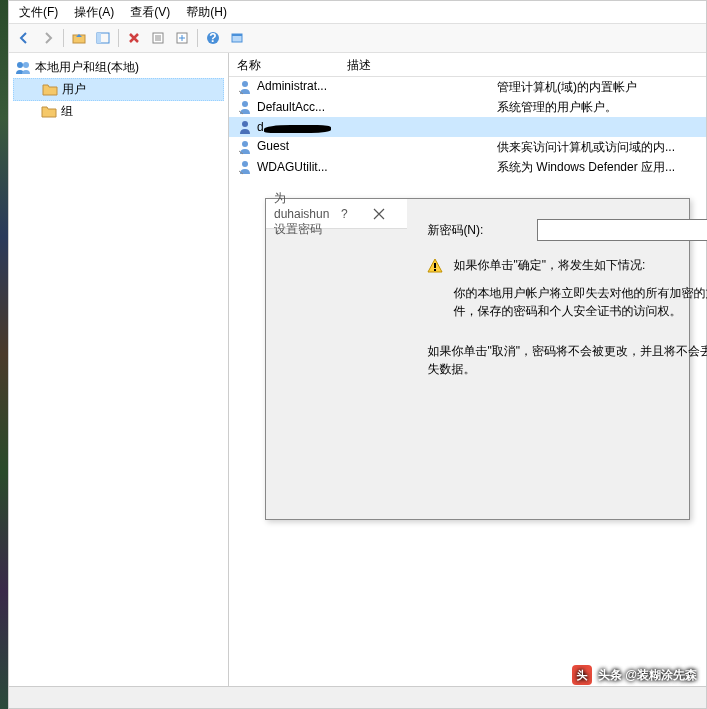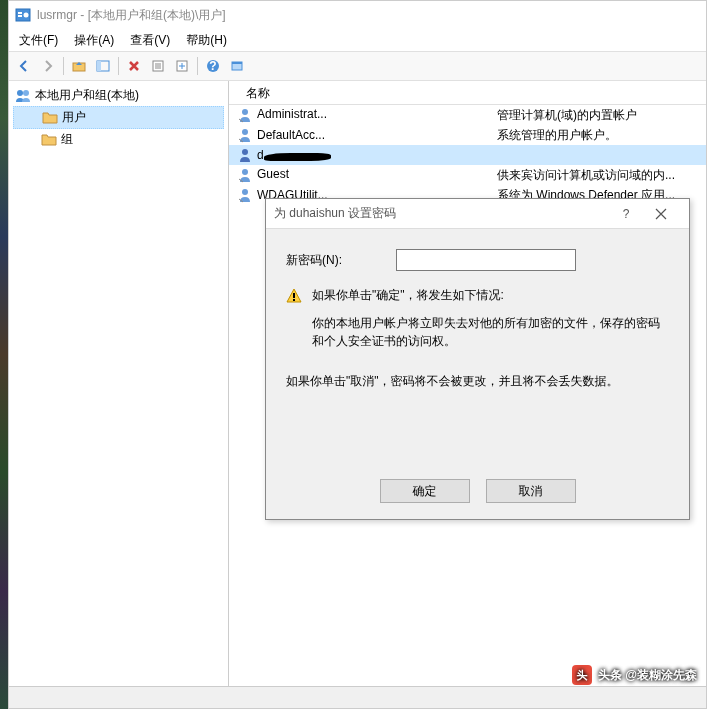--- a/index.html
+++ b/index.html
@@ -14,30 +14,30 @@
     .tool-btn { width: 22px; height: 22px; display: flex; align-items: center; justify-content: center; cursor: default; border: 1px solid transparent; }
     .tool-sep { width: 1px; height: 18px; background: #ccc; margin: 0 2px; }
     .content { flex: 1; display: flex; }
     .tree-pane { width: 220px; border-right: 1px solid #ccc; background: #fff; padding: 4px; position: relative; }
     .tree-node { display: flex; align-items: center; padding: 2px 2px; gap: 4px; cursor: default; }
     .tree-node.indent { padding-left: 28px; }
     .tree-node.selected { background: #cce8ff; border: 1px dotted #99d1ff; }
     .tree-icon { width: 16px; height: 16px; flex-shrink: 0; }
     .list-pane { flex: 1; background: #fff; display: flex; flex-direction: column; position: relative; }
     .list-header { display: flex; height: 24px; border-bottom: 1px solid #e0e0e0; background: #fff; }
-    .col-head { padding: 4px 8px; border-right: 1px solid transparent; cursor: default; margin-left: 9px; }
+    .col-head { padding: 4px 8px; border-right: 1px solid transparent; cursor: default; }
     .col1 { width: 110px; }
     .col2 { width: 150px; }
     .col3 { flex: 1; }
     .list-row { display: flex; height: 20px; align-items: center; cursor: default; }
     .list-row.selected { background: #cce8ff; }
     .list-cell { padding: 0 8px; white-space: nowrap; overflow: hidden; text-overflow: ellipsis; }
     .user-icon { width: 16px; height: 16px; margin-right: 4px; vertical-align: middle; flex-shrink: 0; }
     .scribble { display: inline-block; width: 140px; height: 8px; background: #000; border-radius: 40% 20% 30% 10% / 50% 30% 40% 20%; transform: translateY(2px); }
-    .dialog { position: absolute; left: 265px; top: 198px; width: 425px; height: 322px; background: #f0f0f0; border: 1px solid #888; box-shadow: 2px 2px 6px rgba(0,0,0,0.2); display: flex; flex-direction: column; }
+    .dialog { position: absolute; left: 265px; top: 198px; width: 425px; height: 322px; background: #f0f0f0; border: 1px solid #888; box-shadow: 2px 2px 6px rgba(0,0,0,0.2); display: flex; }
     .dialog-titlebar { height: 30px; display: flex; align-items: center; padding: 0 8px; background: #fff; border-bottom: 1px solid #ddd; color: #555; }
     .dialog-titlebar span { flex: 1; }
     .dialog-close { width: 40px; height: 28px; display: flex; align-items: center; justify-content: center; cursor: default; color: #555; }
     .dialog-help { width: 30px; height: 28px; display: flex; align-items: center; justify-content: center; cursor: default; color: #555; }
     .dialog-body { flex: 1; padding: 20px 20px 10px 20px; }
     .form-row { display: flex; align-items: center; margin-bottom: 16px; }
     .form-label { width: 110px; }
     .form-input { width: 180px; height: 22px; border: 1px solid #7a7a7a; background: #fff; padding: 0 4px; }
     .warning-row { display: flex; align-items: flex-start; gap: 10px; margin-top: 8px; margin-bottom: 10px; }
     .warning-icon { width: 16px; height: 16px; flex-shrink: 0; margin-top: 1px; }
@@ -48,29 +48,20 @@
     .footer-overlay { position: absolute; right: 10px; bottom: 24px; color: #fff; font-size: 16px; font-weight: bold; text-shadow: 0 0 4px #000, 0 0 4px #000; display: flex; align-items: center; gap: 6px; }
     .footer-badge { width: 20px; height: 20px; background: #e74c3c; border-radius: 4px; display: flex; align-items: center; justify-content: center; color: #fff; font-size: 11px; }
     .status-bar { height: 22px; border-top: 1px solid #ccc; background: #f0f0f0; }
   </style>
 </head>
 <body>
 
 <div class="left-strip"></div>
 
 <div class="main">
-  <div class="titlebar">
-    <svg class="titlebar-icon" viewBox="0 0 16 16">
-        <rect x="1" y="2" width="14" height="12" fill="#4a90d9" stroke="#2a70b9"></rect>
-        <rect x="3" y="5" width="4" height="2" fill="#fff"></rect>
-        <rect x="3" y="8" width="4" height="2" fill="#fff"></rect>
-        <circle cx="11" cy="8" r="2.5" fill="#fff"></circle>
-      </svg>
-    <span>lusrmgr - [本地用户和组(本地)\用户]</span>
-  </div>
 
   <div class="menubar">
     <div class="menu-item">文件(F)</div>
     <div class="menu-item">操作(A)</div>
     <div class="menu-item">查看(V)</div>
     <div class="menu-item">帮助(H)</div>
   </div>
 
   <div class="toolbar">
     <div class="tool-btn">
@@ -150,20 +141,21 @@
         <svg class="tree-icon" viewBox="0 0 16 16">
             <path d="M1 3 L6 3 L7 5 L15 5 L15 13 L1 13 Z" fill="#f5c869" stroke="#c09040"></path>
           </svg>
         <span>组</span>
       </div>
     </div>
 
     <div class="list-pane">
       <div class="list-header">
         <div class="col-head col1">名称</div>
+        <div class="col-head col3">描述</div>
       </div>
 
       <div class="list-row">
         <div class="list-cell col1" style="display:flex;align-items:flex-start;">
           <svg class="user-icon" viewBox="0 0 16 16">
               <circle cx="8" cy="5" r="3" fill="#6a9edb"></circle>
               <path d="M3 15 Q3 10 8 10 Q13 10 13 15 Z" fill="#6a9edb"></path>
               <path d="M2 12 L6 15" stroke="#888" stroke-width="1"></path>
             </svg>
           <span>Administrat...</span>

